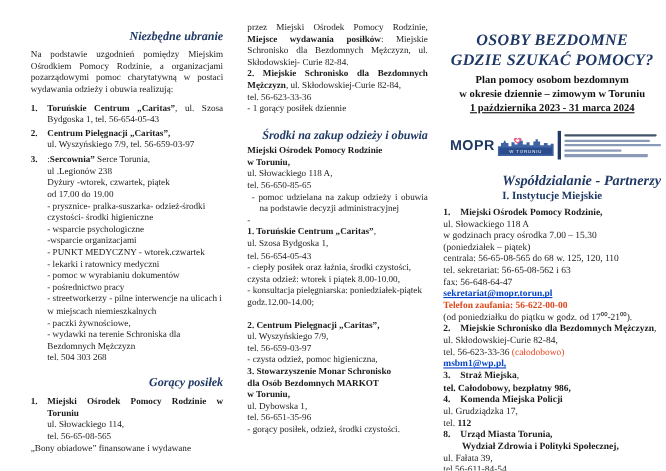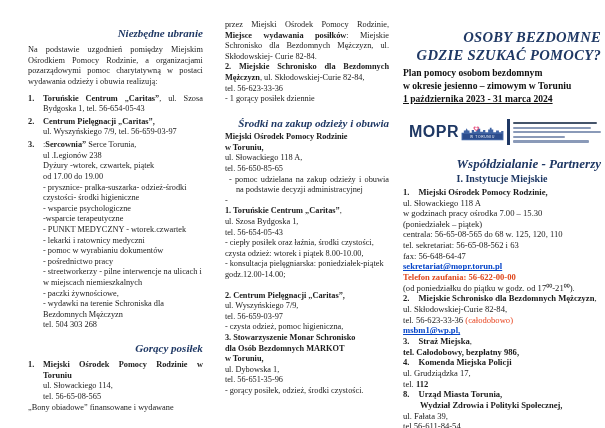--- a/index.html
+++ b/index.html
@@ -18,25 +18,25 @@
   .h-left{text-align:right}
   
   .li{display:flex;margin-top:2px}
   .num{width:15px;flex:none;font-weight:bold}
   .lt{flex:1}
   .listgap{margin-top:6px}
   
   .gap10{height:10px}
   .hang{padding-left:11px;text-indent:-7px;text-align:justify}
   
-  .t1{font-size:14.6px;font-weight:bold;font-style:italic;color:#1f3864;text-align:right;line-height:1.25;letter-spacing:.3px;margin-top:10px}
-  .sub{font-weight:bold;text-align:left;font-size:9.6px;line-height:1.3;color:#111}
+  .t1{font-size:14.6px;font-weight:bold;font-style:italic;color:#1f3864;text-align:center;line-height:1.25;letter-spacing:.3px;margin-top:10px}
+  .sub{font-weight:bold;text-align:center;font-size:9.6px;line-height:1.3;color:#111}
   .dates{text-decoration:underline;margin-top:1px}
   .logo{display:flex;align-items:center;margin:13px 0 2px 6px}
-  .logo-mopr{font-family:"Liberation Sans",sans-serif;font-weight:bold;color:#1f3864;font-size:16px;letter-spacing:.5px;margin-right:2px}
+  .logo-mopr{font-family:"Liberation Sans",sans-serif;font-weight:bold;color:#1f3864;font-size:13px;letter-spacing:.5px;margin-right:2px}
   .fp{border-left:3px solid #1f3864;padding-left:3px;margin-left:3px;display:flex;flex-direction:column;gap:2.4px;justify-content:center;height:26px;flex:none}
   .fb{height:2.2px;background:#8a9ab8;border-radius:1px}
   .fb1{background:#44546a;width:84px}
   .fb2{width:78px}.fb3{width:88px}.fb4{width:52px}.fb5{width:76px}
   .hp{font-size:13px;margin:10px 0 2px}
   .sh{color:#1f3864;font-weight:bold;text-align:center;font-size:10px;margin-bottom:1px}
   .n3{display:inline;font-weight:bold}
   .n3sp{display:inline-block;width:9px}
   .link{color:#0645c9;font-weight:bold;text-decoration:underline;cursor:pointer}
   .red{color:#df471d;font-weight:bold}
@@ -68,21 +68,21 @@
 
     <div class="li">
       <span class="num">3.</span>
       <div class="lt">
         <div><span>:</span><span class="b">Sercownia”</span><span> Serce Torunia,</span></div>
         <div>ul .Legionów 238</div>
         <div>Dyżury -wtorek, czwartek, piątek</div>
         <div>od 17.00 do 19.00</div>
         <div>- prysznice- pralka-suszarka- odzież-środki czystości- środki higieniczne</div>
         <div>- wsparcie psychologiczne</div>
-        <div>-wsparcie terapeutyczne</div>
+        <div>-wsparcie organizacjami</div>
         <div>- PUNKT MEDYCZNY - wtorek.czwartek</div>
         <div>- lekarki i ratownicy medyczni</div>
         <div>- pomoc w wyrabianiu dokumentów</div>
         <div>- pośrednictwo pracy</div>
         <div>- streetworkerzy - pilne interwencje na ulicach i w miejscach niemieszkalnych</div>
         <div>- paczki żywnościowe,</div>
         <div>- wydawki na terenie Schroniska dla Bezdomnych Mężczyzn</div>
         <div>tel. 504 303 268</div>
       </div>
     </div>
@@ -133,21 +133,21 @@
     <div>tel. 56-651-35-96</div>
     <div>- gorący posiłek, odzież, środki czystości.</div>
   </section>
 
   <section class="col3">
     <div class="t1">
       <div>OSOBY BEZDOMNE</div>
       <div>GDZIE SZUKAĆ POMOCY?</div>
     </div>
     <div class="sub" style="margin-top:3px">Plan pomocy osobom bezdomnym</div>
-    <div class="sub">w okresie jesienno – zimowym w Toruniu</div>
+    <div class="sub">w okresie dziennie – zimowym w Toruniu</div>
     <div class="sub dates">1 października 2023 - 31 marca 2024</div>
 
     <div class="logo">
       <span class="logo-mopr">MOPR</span>
       <svg width="76" height="27" viewBox="0 0 76 27" aria-hidden="true">
         <path d="M1 27 V14 h4 v-4 h3 l2 -4 2 4 h3 v4 h4 v-5 h4 v3 h4 v-5 h2 v-3 h3 v3 h2 v5 h5 v-3 h4 v4 h5 v-5 h3 v-3 h3 v3 h3 v5 h5 v-3 h5 v3 h4 v-2 h4 V27 Z" fill="#3f63a3"></path>
         <rect x="3" y="16" width="70" height="9" fill="#2b4c8c"></rect>
         <text x="38" y="23" text-anchor="middle" font-size="5.8" letter-spacing="1.2" fill="#ffffff" font-family="Liberation Sans, sans-serif">W TORUNIU</text>
         <path d="M27 4.5 c-1.4 -2.6 -5 -1.8 -5 1 0 2 2.4 3.4 5 5.5 2.6 -2.1 5 -3.5 5 -5.5 0 -2.8 -3.6 -3.6 -5 -1 Z" fill="#e85f8a"></path>
         <path d="M27 5.6 c-0.7 -1.3 -2.5 -0.9 -2.5 0.5 0 1 1.2 1.7 2.5 2.8 1.3 -1.1 2.5 -1.8 2.5 -2.8 0 -1.4 -1.8 -1.8 -2.5 -0.5 Z" fill="#ffffff"></path>

